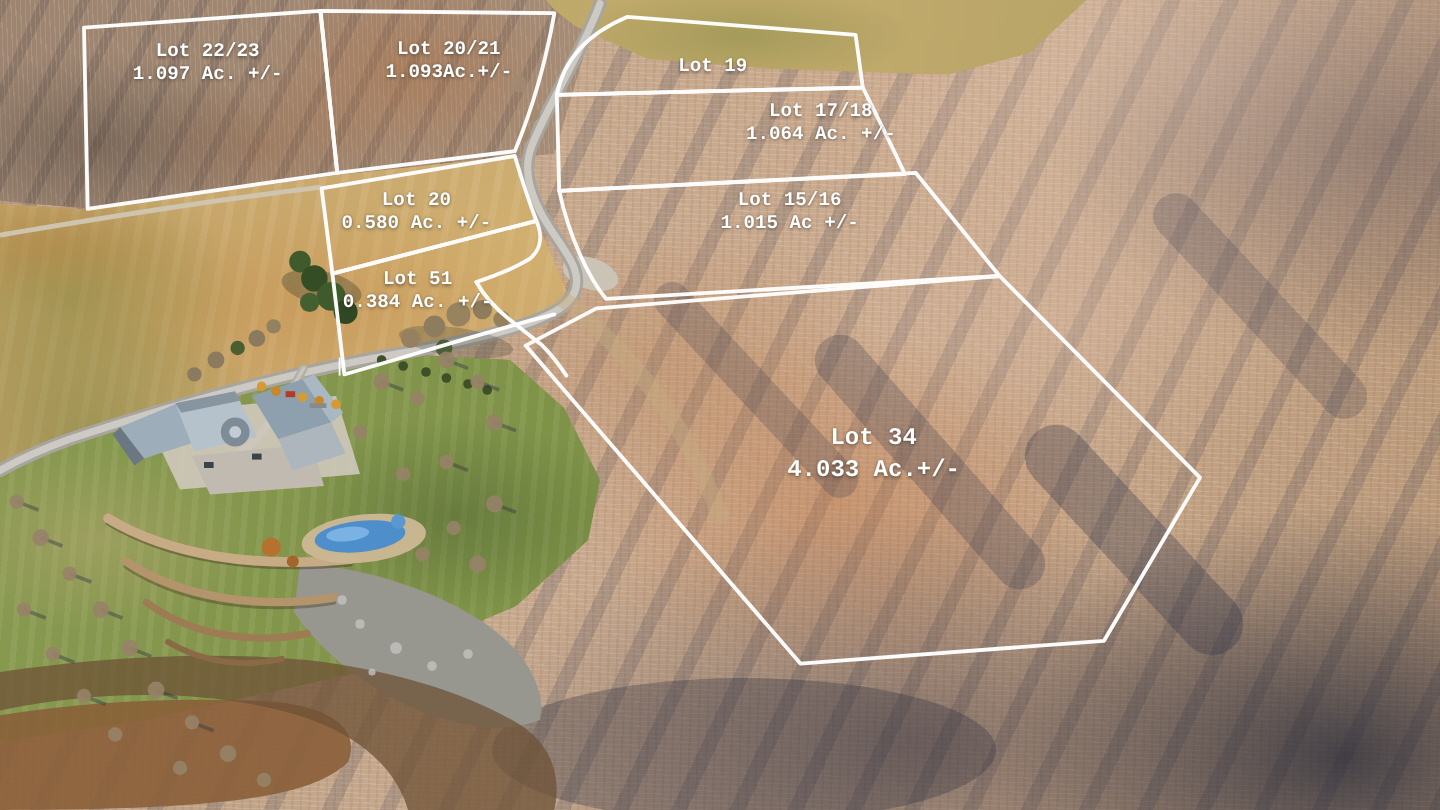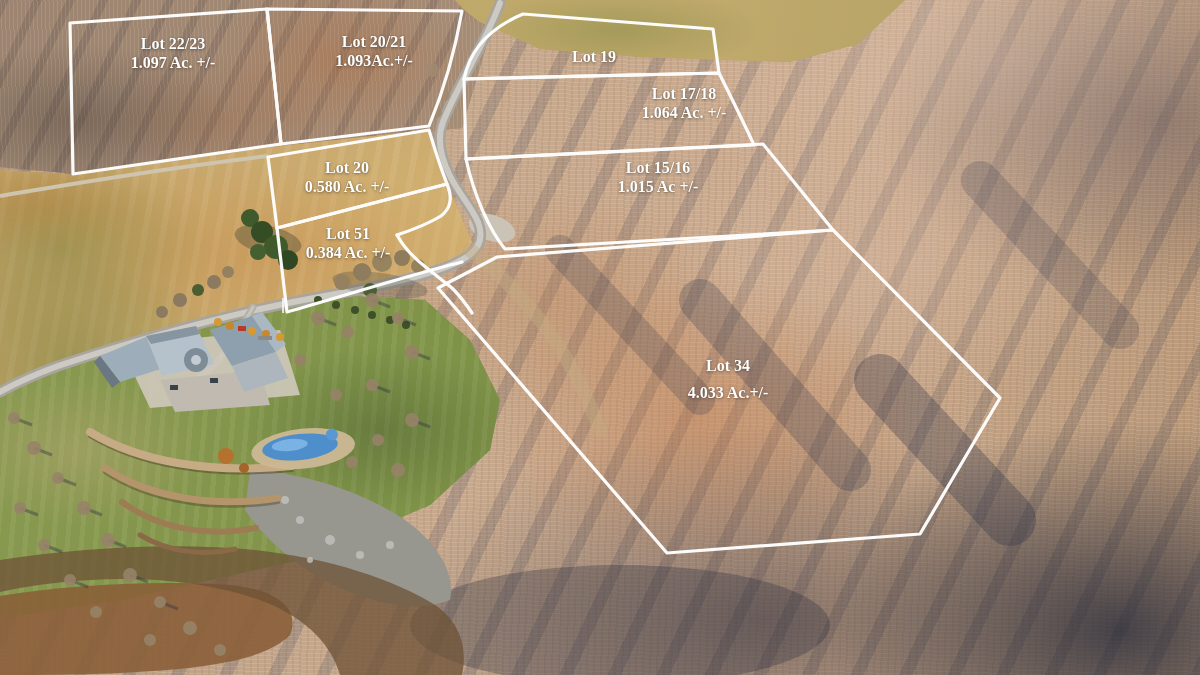--- a/index.html
+++ b/index.html
@@ -1,17 +1,17 @@
 <!DOCTYPE html>
 <html><head>
 <meta charset="utf-8">
 <style>
   html,body{margin:0;padding:0;background:#222;}
   .stage{position:relative;width:1200px;height:675px;overflow:hidden;
-         font-family:Liberation Serif, serif;}
+         font-family:Liberation Mono, monospace;}
   .layer{position:absolute;inset:0;}
 
   
   .photo{
     background-color:#bfa28a;
     background-image:
       radial-gradient(420px 300px at 1120px 630px, rgba(36,40,56,.78), rgba(36,40,56,0) 70%),
       radial-gradient(520px 280px at 760px 620px, rgba(50,46,58,.45), rgba(50,46,58,0) 70%),
       radial-gradient(380px 240px at 1160px 120px, rgba(66,58,70,.38), rgba(66,58,70,0) 75%),
       radial-gradient(320px 210px at 700px 420px, rgba(190,110,58,.38), rgba(190,110,58,0) 70%),
@@ -64,21 +64,21 @@
       radial-gradient(190px 110px at 80px 450px, rgba(190,170,120,.40), rgba(190,170,120,0) 70%),
       radial-gradient(200px 120px at 380px 430px, rgba(58,78,40,.35), rgba(58,78,40,0) 70%),
       repeating-linear-gradient(95deg, rgba(240,240,200,.08) 0 5px, rgba(0,0,0,0) 5px 14px),
       linear-gradient(105deg,#8a9a52,#7f9348 40%,#6f8440 70%,#5f7338);
   }
   svg.overlay{position:absolute;inset:0;}
 
   .lot-label{position:absolute;transform:translate(-50%,-50%);text-align:center;
     color:#ffffff;font-weight:bold;font-size:16px;line-height:19px;white-space:nowrap;
     text-shadow:0 1px 3px rgba(50,40,30,.55), 0 0 1px rgba(60,50,40,.4);}
-  .lot-label.big{font-size:16px;line-height:27px;}
+  .lot-label.big{font-size:20px;line-height:27px;}
   .lot-label div:empty{display:none;}
 </style>
 </head>
 <body>
 
 <div class="stage">
   <div class="layer photo"></div>
   <div class="layer forest-topleft"></div>
   <div class="layer field-main"></div>
   <div class="layer field-top"></div>

